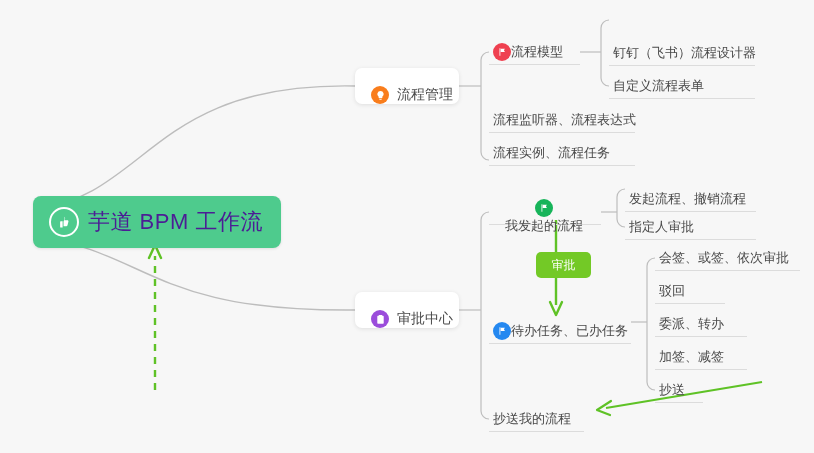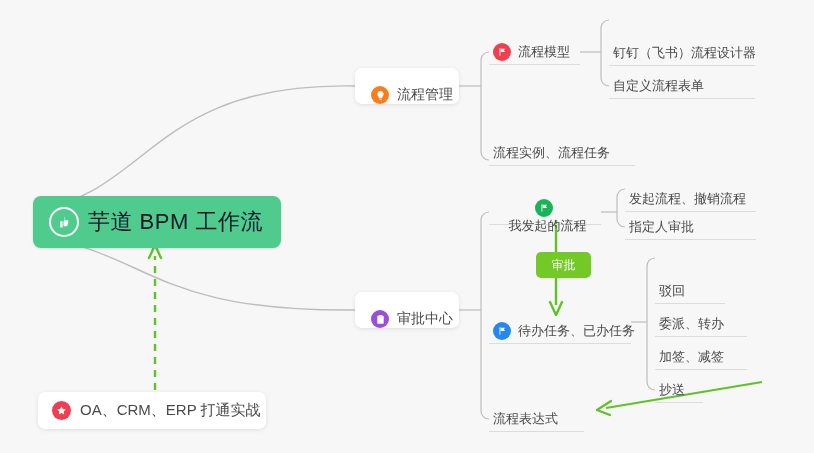--- a/index.html
+++ b/index.html
@@ -37,21 +37,21 @@
     height: 52px;
     background: #4ecb8d;
     border-radius: 8px;
     display: flex;
     align-items: center;
     box-sizing: border-box;
     padding: 0 16px;
     box-shadow: 0 1px 3px rgba(0,0,0,0.10);
   }
   .root-label {
-    color: #0f172a;
+    color: #4c1d95;
     font-size: 22px;
     letter-spacing: 0.5px;
     white-space: nowrap;
     margin-left: 9px;
   }
 
   
   .main-node {
     position: absolute;
     background: #ffffff;
@@ -81,21 +81,21 @@
     padding: 0 6px 0 4px;
     box-sizing: border-box;
     border-bottom: 1px solid #dcdcdc;
     white-space: nowrap;
     background: transparent;
   }
   .sub-node .s-label {
     color: #4a4a4a;
     font-size: 13px;
   }
-  .sub-node .s-icon + .s-label { margin-left: 7px; }
+  .sub-node .s-icon + .s-label { }
 
   
   .icon-badge {
     width: 18px;
     height: 18px;
     border-radius: 50%;
     display: inline-flex;
     align-items: center;
     justify-content: center;
     flex: 0 0 auto;
@@ -231,20 +231,23 @@
 
 
   <div class="sub-node" style="left:609px; top:40px; width:146px;">
     <span class="s-label">钉钉（飞书）流程设计器</span>
   </div>
 
   <div class="sub-node" style="left:609px; top:73px; width:146px;">
     <span class="s-label">自定义流程表单</span>
   </div>
 
+  <div class="sub-node" style="left:489px; top:107px; width:146px;">
+    <span class="s-label">流程监听器、流程表达式</span>
+  </div>
 
   <div class="sub-node" style="left:489px; top:140px; width:146px;">
     <span class="s-label">流程实例、流程任务</span>
   </div>
 
   <div class="sub-node" style="left:489px; top:199px; width:112px;flex-direction:column;">
     <span class="icon-badge icon-green s-icon">
       <svg width="10" height="10" viewBox="0 0 24 24" fill="#ffffff">
         <path d="M6 3h2v18H6V3zm3 1h10l-2.4 4L19 12H9V4z"></path>
       </svg>
@@ -262,47 +265,42 @@
 
   <div class="sub-node" style="left:489px; top:318px; width:142px;">
     <span class="icon-badge icon-blue s-icon">
       <svg width="10" height="10" viewBox="0 0 24 24" fill="#ffffff">
         <path d="M6 3h2v18H6V3zm3 1h10l-2.4 4L19 12H9V4z"></path>
       </svg>
     </span>
     <span class="s-label">待办任务、已办任务</span>
   </div>
 
+  <div class="sub-node" style="left:655px; top:245px; width:145px;">
+    <span class="s-label">会签、或签、依次审批</span>
+  </div>
 
   <div class="sub-node" style="left:655px; top:278px; width:70px;">
     <span class="s-label">驳回</span>
   </div>
 
   <div class="sub-node" style="left:655px; top:311px; width:92px;">
     <span class="s-label">委派、转办</span>
   </div>
 
   <div class="sub-node" style="left:655px; top:344px; width:92px;">
     <span class="s-label">加签、减签</span>
   </div>
 
   <div class="sub-node" style="left:655px; top:377px; width:48px;">
     <span class="s-label">抄送</span>
   </div>
 
   <div class="sub-node" style="left:489px; top:406px; width:95px;">
-    <span class="s-label">流程表达式</span>
+    <span class="s-label">抄送我的流程</span>
   </div>
 
   <div id="chip-approve">
     <span class="c-label">审批</span>
   </div>
 
-  <div id="node-integration">
-    <span class="icon-badge icon-star">
-      <svg width="11" height="11" viewBox="0 0 24 24" fill="#ffffff">
-        <path d="M12 2.8l2.9 5.9 6.5.9-4.7 4.6 1.1 6.5-5.8-3.1-5.8 3.1 1.1-6.5L2.6 9.6l6.5-.9L12 2.8z"></path>
-      </svg>
-    </span>
-    <span class="m-label">OA、CRM、ERP 打通实战</span>
-  </div>
 
 </div>
 
 </body></html>

